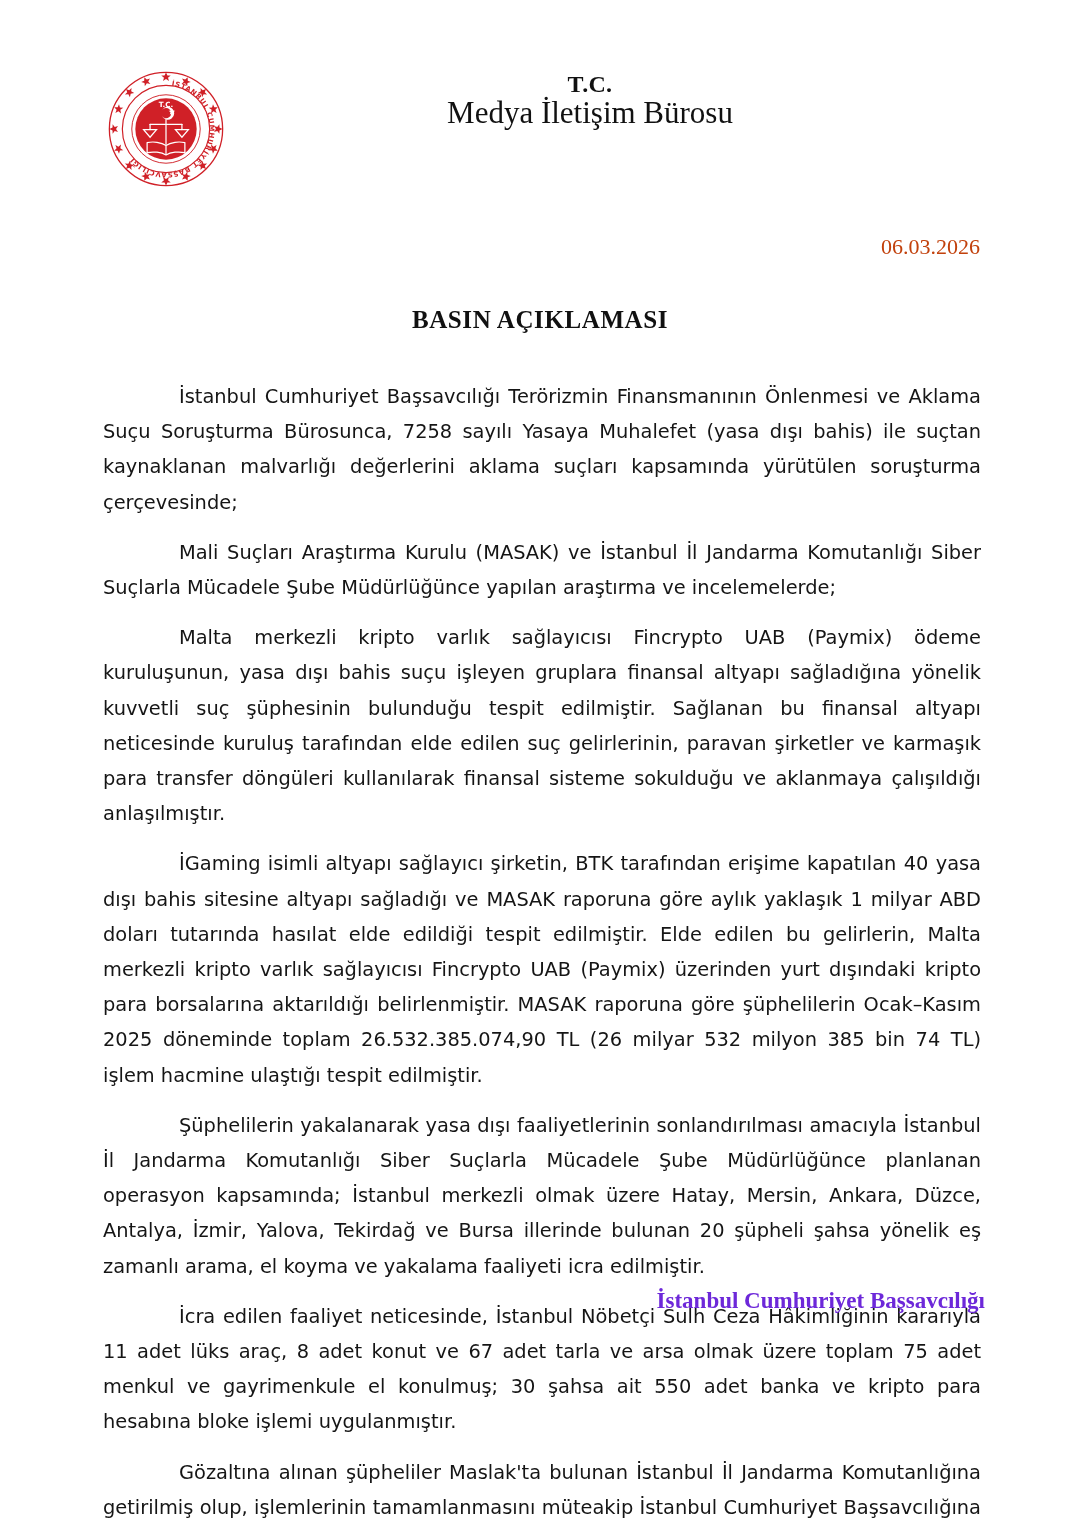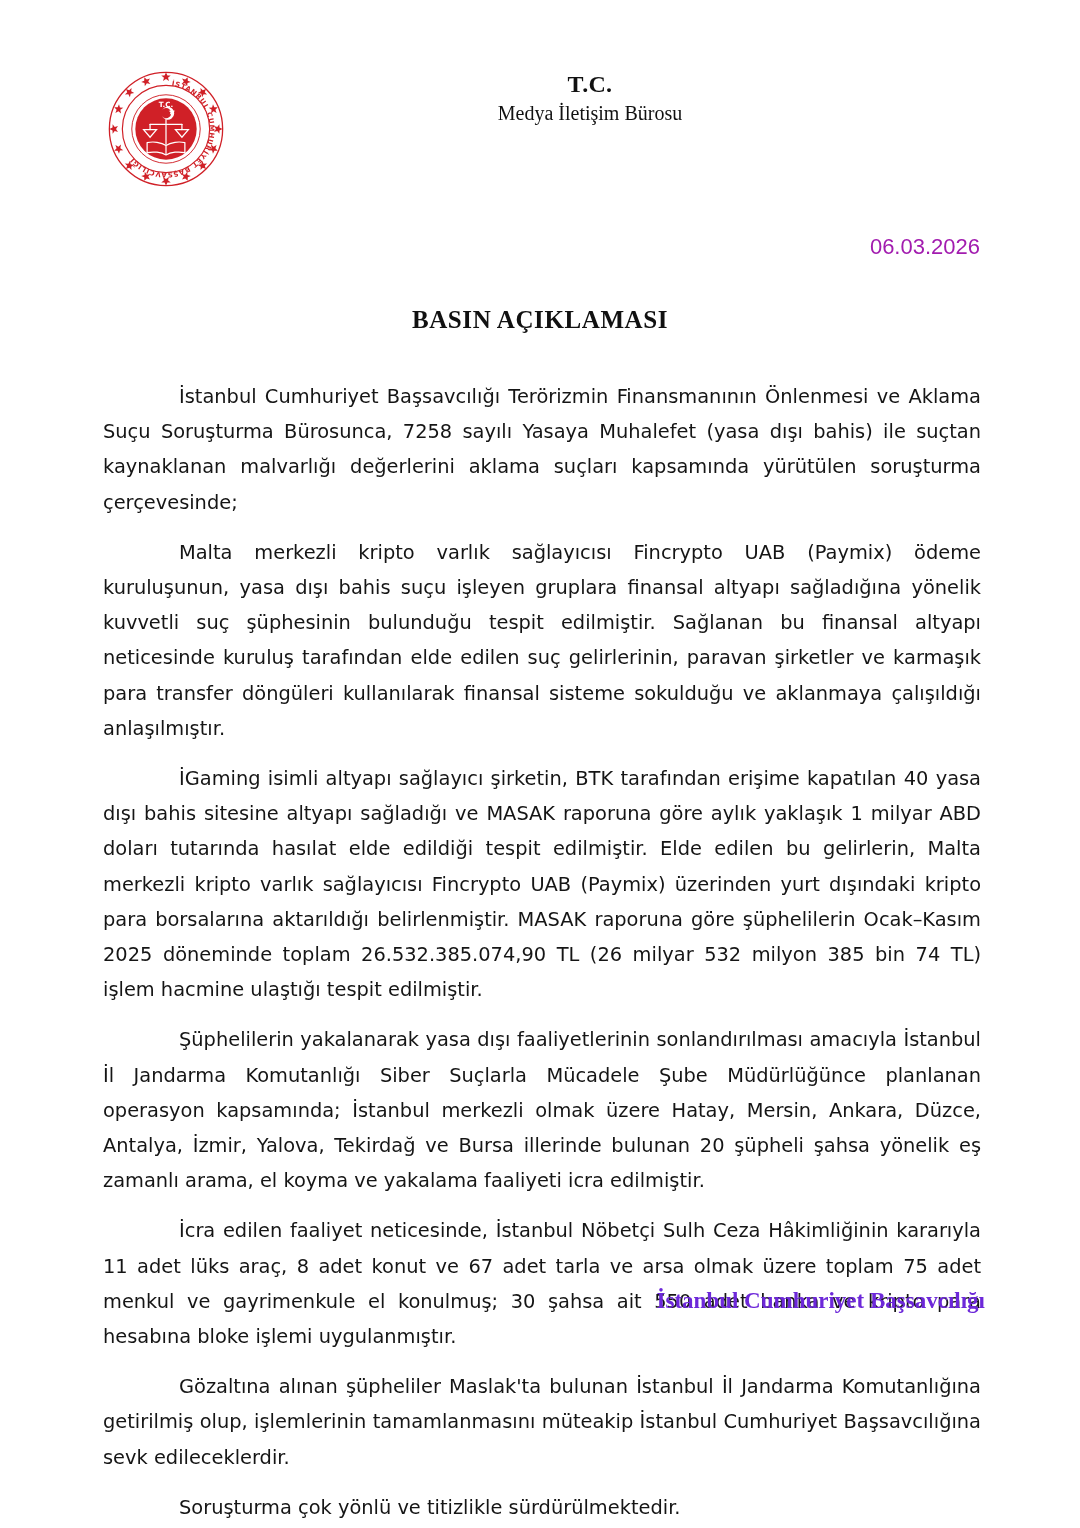--- a/index.html
+++ b/index.html
@@ -44,33 +44,33 @@
     color: #111111;
   }
   .org-line1, .org-line2, .org-line3 {
     font-weight: bold;
     letter-spacing: 0.3px;
   }
   .org-line1 { font-size: 24px; line-height: 28px; }
   .org-line2 { font-size: 24px; line-height: 29px; }
   .org-line3 { font-size: 25px; line-height: 31px; }
   .org-line4 {
-    font-size: 20px;
+    font-size: 31px;
     line-height: 30px;
     font-weight: normal;
   }
 
   
   .doc-date {
     position: absolute;
     top: 234px;
     right: 100px;
-    font-family: Liberation Sans, sans-serif;
+    font-family: Liberation Serif, serif;
     font-size: 22px;
-    color: #a21caf;
+    color: #c2410c;
     text-align: right;
   }
 
   
   .doc-title {
     position: absolute;
     top: 306px;
     left: 0;
     width: 1080px;
     text-align: center;
@@ -221,20 +221,21 @@
       <div class="org-line4">Medya İletişim Bürosu</div>
     </div>
   </div>
 
   <div class="doc-date">06.03.2026</div>
 
   <div class="doc-title">BASIN AÇIKLAMASI</div>
 
   <div class="body-area">
     <p>İstanbul Cumhuriyet Başsavcılığı Terörizmin Finansmanının Önlenmesi ve Aklama Suçu Soruşturma Bürosunca, 7258 sayılı Yasaya Muhalefet (yasa dışı bahis) ile suçtan kaynaklanan malvarlığı değerlerini aklama suçları kapsamında yürütülen soruşturma çerçevesinde;</p>
+    <p>Mali Suçları Araştırma Kurulu (MASAK) ve İstanbul İl Jandarma Komutanlığı Siber Suçlarla Mücadele Şube Müdürlüğünce yapılan araştırma ve incelemelerde;</p>
     <p>Malta merkezli kripto varlık sağlayıcısı Fincrypto UAB (Paymix) ödeme kuruluşunun, yasa dışı bahis suçu işleyen gruplara finansal altyapı sağladığına yönelik kuvvetli suç şüphesinin bulunduğu tespit edilmiştir. Sağlanan bu finansal altyapı neticesinde kuruluş tarafından elde edilen suç gelirlerinin, paravan şirketler ve karmaşık para transfer döngüleri kullanılarak finansal sisteme sokulduğu ve aklanmaya çalışıldığı anlaşılmıştır.</p>
     <p>İGaming isimli altyapı sağlayıcı şirketin, BTK tarafından erişime kapatılan 40 yasa dışı bahis sitesine altyapı sağladığı ve MASAK raporuna göre aylık yaklaşık 1 milyar ABD doları tutarında hasılat elde edildiği tespit edilmiştir. Elde edilen bu gelirlerin, Malta merkezli kripto varlık sağlayıcısı Fincrypto UAB (Paymix) üzerinden yurt dışındaki kripto para borsalarına aktarıldığı belirlenmiştir. MASAK raporuna göre şüphelilerin Ocak–Kasım 2025   döneminde    toplam 26.532.385.074,90 TL (26 milyar 532 milyon 385 bin 74 TL) işlem hacmine ulaştığı tespit edilmiştir.</p>
     <p>Şüphelilerin yakalanarak yasa dışı faaliyetlerinin sonlandırılması amacıyla İstanbul İl Jandarma Komutanlığı Siber Suçlarla Mücadele Şube Müdürlüğünce planlanan operasyon kapsamında; İstanbul merkezli olmak üzere Hatay, Mersin, Ankara, Düzce, Antalya, İzmir, Yalova, Tekirdağ ve Bursa illerinde bulunan 20 şüpheli şahsa yönelik eş zamanlı arama, el koyma ve yakalama faaliyeti icra edilmiştir.</p>
     <p>İcra edilen faaliyet neticesinde, İstanbul Nöbetçi Sulh Ceza Hâkimliğinin kararıyla 11 adet lüks araç, 8 adet konut ve 67 adet tarla ve arsa olmak üzere toplam 75 adet menkul ve gayrimenkule el konulmuş; 30 şahsa ait 550 adet banka ve kripto para hesabına bloke işlemi uygulanmıştır.</p>
     <p>Gözaltına alınan şüpheliler Maslak'ta bulunan İstanbul İl Jandarma Komutanlığına getirilmiş olup, işlemlerinin tamamlanmasını müteakip İstanbul Cumhuriyet Başsavcılığına sevk edileceklerdir.</p>
     <p class="last-left">Soruşturma çok yönlü ve titizlikle sürdürülmektedir.</p>
 
   </div>
 
   <div class="signature">İstanbul Cumhuriyet Başsavcılığı</div>

